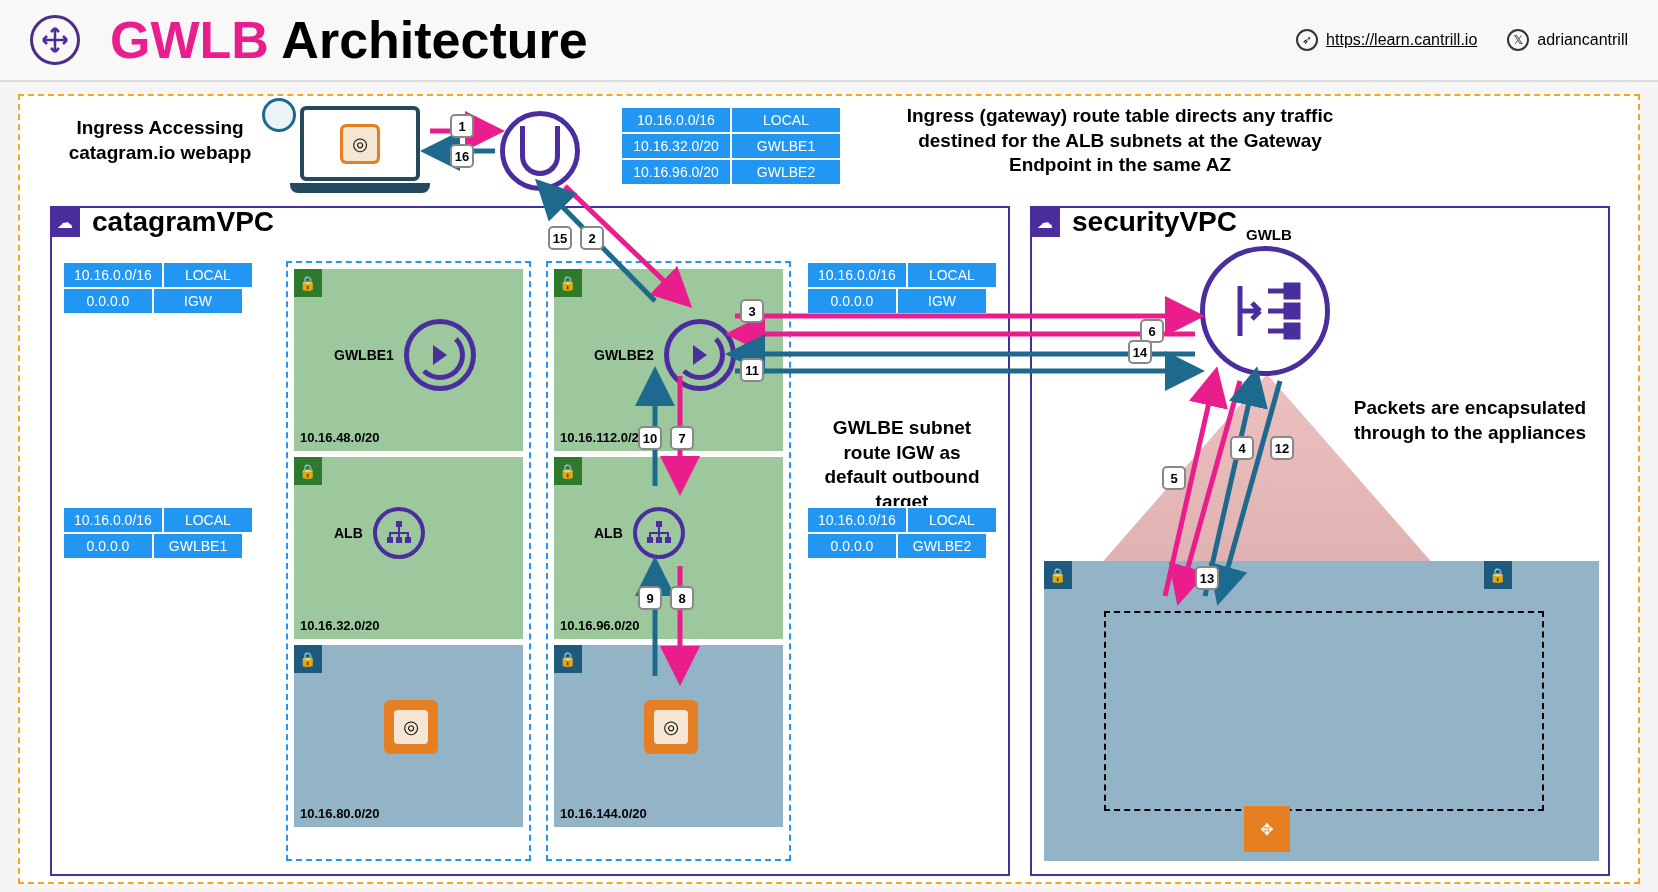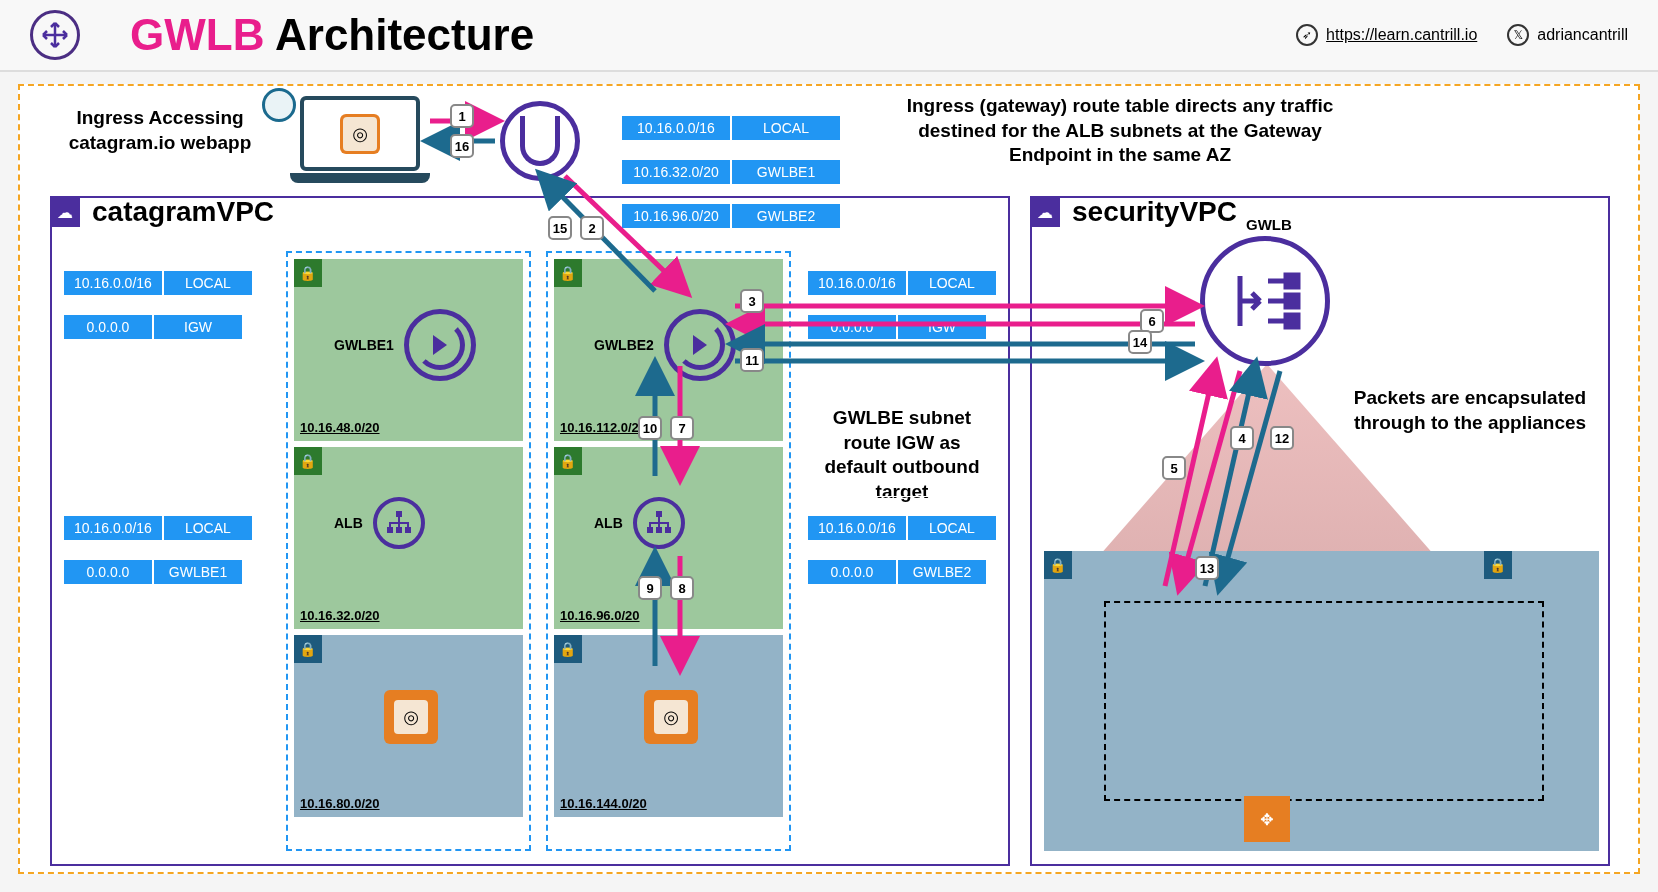--- a/index.html
+++ b/index.html
@@ -1,35 +1,35 @@
 <!DOCTYPE html>
 <html><head>
 <meta charset="utf-8">
 <style>
 * { box-sizing: border-box; margin: 0; padding: 0; }
 body { font-family: -apple-system, Helvetica, Arial, sans-serif; background: #f5f5f5; width: 1658px; height: 892px; position: relative; overflow: hidden; }
 .header { display: flex; align-items: center; padding: 10px 30px; border-bottom: 2px solid #ddd; background: #f8f8f8; }
 .header-logo { width: 50px; height: 50px; border: 3px solid #4b2e83; border-radius: 50%; display: flex; align-items: center; justify-content: center; margin-right: 30px; }
-.header-title { font-size: 44px; font-weight: 800; margin-left: 20px; }
+.header-title { font-size: 52px; font-weight: 800; }
 .header-title .pink { color: #e91e8c; }
 .header-links { margin-left: auto; display: flex; gap: 30px; align-items: center; font-size: 16px; }
 .header-links a { color: #000; text-decoration: underline; }
 .link-group { display: flex; align-items: center; gap: 8px; }
 .ico-circ { width: 22px; height: 22px; border: 2px solid #333; border-radius: 50%; display: inline-flex; align-items: center; justify-content: center; font-size: 12px; }
 .canvas { position: relative; margin: 12px 18px; height: 790px; border: 2px dashed #f5a623; background: #fff; }
 .abs { position: absolute; }
 .client-label { left: 20px; top: 20px; width: 240px; text-align: center; font-size: 20px; font-weight: 700; }
 .laptop { left: 270px; top: 10px; width: 140px; height: 95px; }
 .laptop .screen { width: 120px; height: 75px; border: 4px solid #264a5d; border-radius: 6px; margin: 0 auto; background: #fff; display: flex; align-items: center; justify-content: center; }
 .laptop .base { width: 140px; height: 10px; background: #264a5d; border-radius: 0 0 8px 8px; margin-top: 2px; }
 .globe { left: 242px; top: 2px; width: 34px; height: 34px; border: 3px solid #1b6a8e; border-radius: 50%; background: #eaf3f6; }
 .igw { left: 480px; top: 15px; width: 80px; height: 80px; border: 5px solid #4b2e9e; border-radius: 50%; display: flex; align-items: center; justify-content: center; }
 .igw-inner { width: 40px; height: 50px; border: 5px solid #4b2e9e; border-top: none; border-radius: 0 0 20px 20px; }
 .rt { border: 1px solid #fff; }
-.rt-row { display: flex; margin-top: 18px; }
+.rt-row { display: flex; }
 .rt-cell { background: #2196f3; color: #fff; font-size: 14px; padding: 4px 10px; border: 1px solid #fff; text-align: center; min-width: 90px; }
 .rt-ingress { left: 600px; top: 10px; }
 .rt-ingress .rt-cell { min-width: 110px; }
 .note { font-size: 19px; font-weight: 700; text-align: center; line-height: 1.3; }
 .note-ingress { left: 860px; top: 8px; width: 480px; }
 .vpc { border: 2px solid #4b2e9e; }
 .vpc-catagram { left: 30px; top: 110px; width: 960px; height: 670px; }
 .vpc-security { left: 1010px; top: 110px; width: 580px; height: 670px; }
 .vpc-header { position: absolute; left: -2px; top: -2px; display: flex; align-items: center; }
 .vpc-icon { width: 30px; height: 30px; background: #4b2e9e; color: #fff; display: flex; align-items: center; justify-content: center; font-size: 16px; }
@@ -42,21 +42,21 @@
 .rt-right2 { left: 786px; top: 410px; }
 .az-col { position: absolute; top: 165px; width: 245px; height: 600px; border: 2px dashed #2196f3; }
 .az1 { left: 266px; }
 .az2 { left: 526px; }
 .subnet { position: relative; margin: 6px; height: 182px; }
 .subnet.green { background: #9dc89d; }
 .subnet.blue { background: #93b3c7; }
 .lock-badge { position: absolute; left: 0; top: 0; width: 28px; height: 28px; display: flex; align-items: center; justify-content: center; color: #fff; font-size: 14px; }
 .green .lock-badge { background: #2d7a2d; }
 .blue .lock-badge { background: #1d5a7d; }
-.subnet-cidr { position: absolute; left: 6px; bottom: 6px; font-size: 13px; font-weight: 700; text-decoration: underline; }
+.subnet-cidr { position: absolute; left: 6px; bottom: 6px; font-size: 13px; font-weight: 700; }
 .subnet-content { position: absolute; left: 40px; top: 50px; display: flex; align-items: center; gap: 10px; }
 .subnet-label { font-size: 14px; font-weight: 800; }
 .gwlbe-icon { width: 72px; height: 72px; border: 5px solid #4b2e9e; border-radius: 50%; display: flex; align-items: center; justify-content: center; position: relative; }
 .gwlbe-icon::before { content: ''; width: 40px; height: 40px; border: 5px solid #4b2e9e; border-radius: 50%; border-left-color: transparent; border-top-color: transparent; position: absolute; }
 .gwlbe-arrow { width: 0; height: 0; border-left: 14px solid #4b2e9e; border-top: 10px solid transparent; border-bottom: 10px solid transparent; z-index: 2; }
 .alb-icon { width: 52px; height: 52px; border: 4px solid #4b2e9e; border-radius: 50%; display: flex; align-items: center; justify-content: center; }
 .chip { width: 54px; height: 54px; background: #e67e22; border-radius: 6px; position: relative; display: flex; align-items: center; justify-content: center; }
 .chip::before, .chip::after { content: ''; position: absolute; background: #e67e22; }
 .chip::before { width: 70px; height: 40px; left: -8px; top: 7px; background: repeating-linear-gradient(0deg, #e67e22 0, #e67e22 3px, transparent 3px, transparent 7px); z-index: -1; }
 .chip::after { width: 40px; height: 70px; top: -8px; left: 7px; background: repeating-linear-gradient(90deg, #e67e22 0, #e67e22 3px, transparent 3px, transparent 7px); z-index: -1; }

